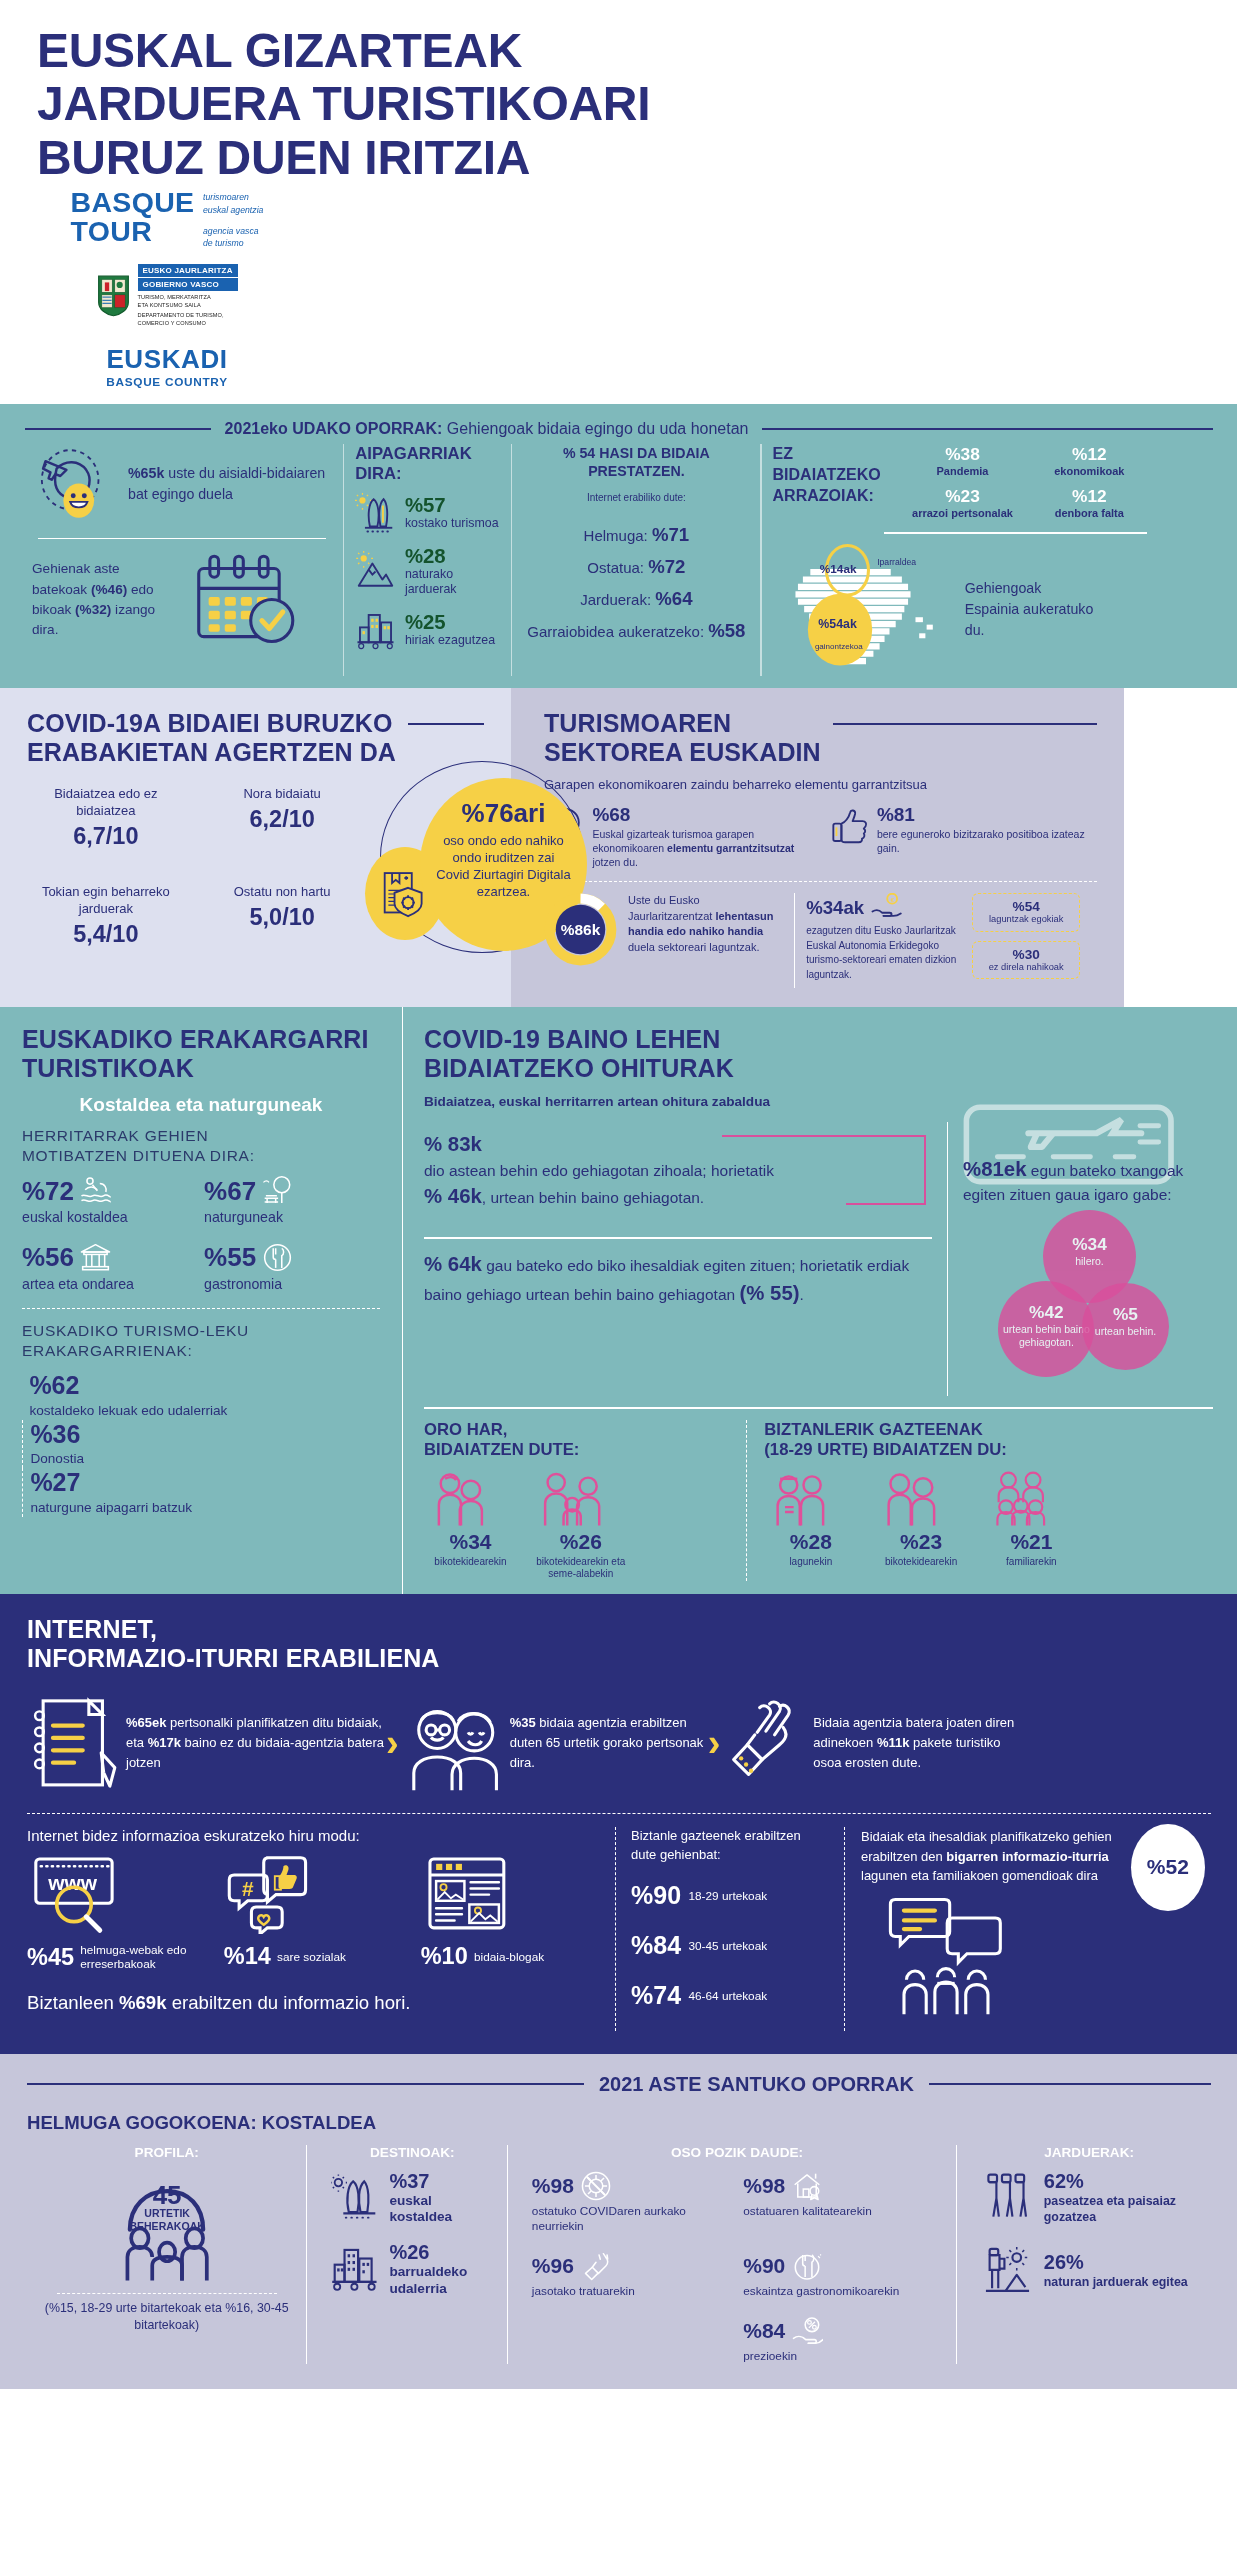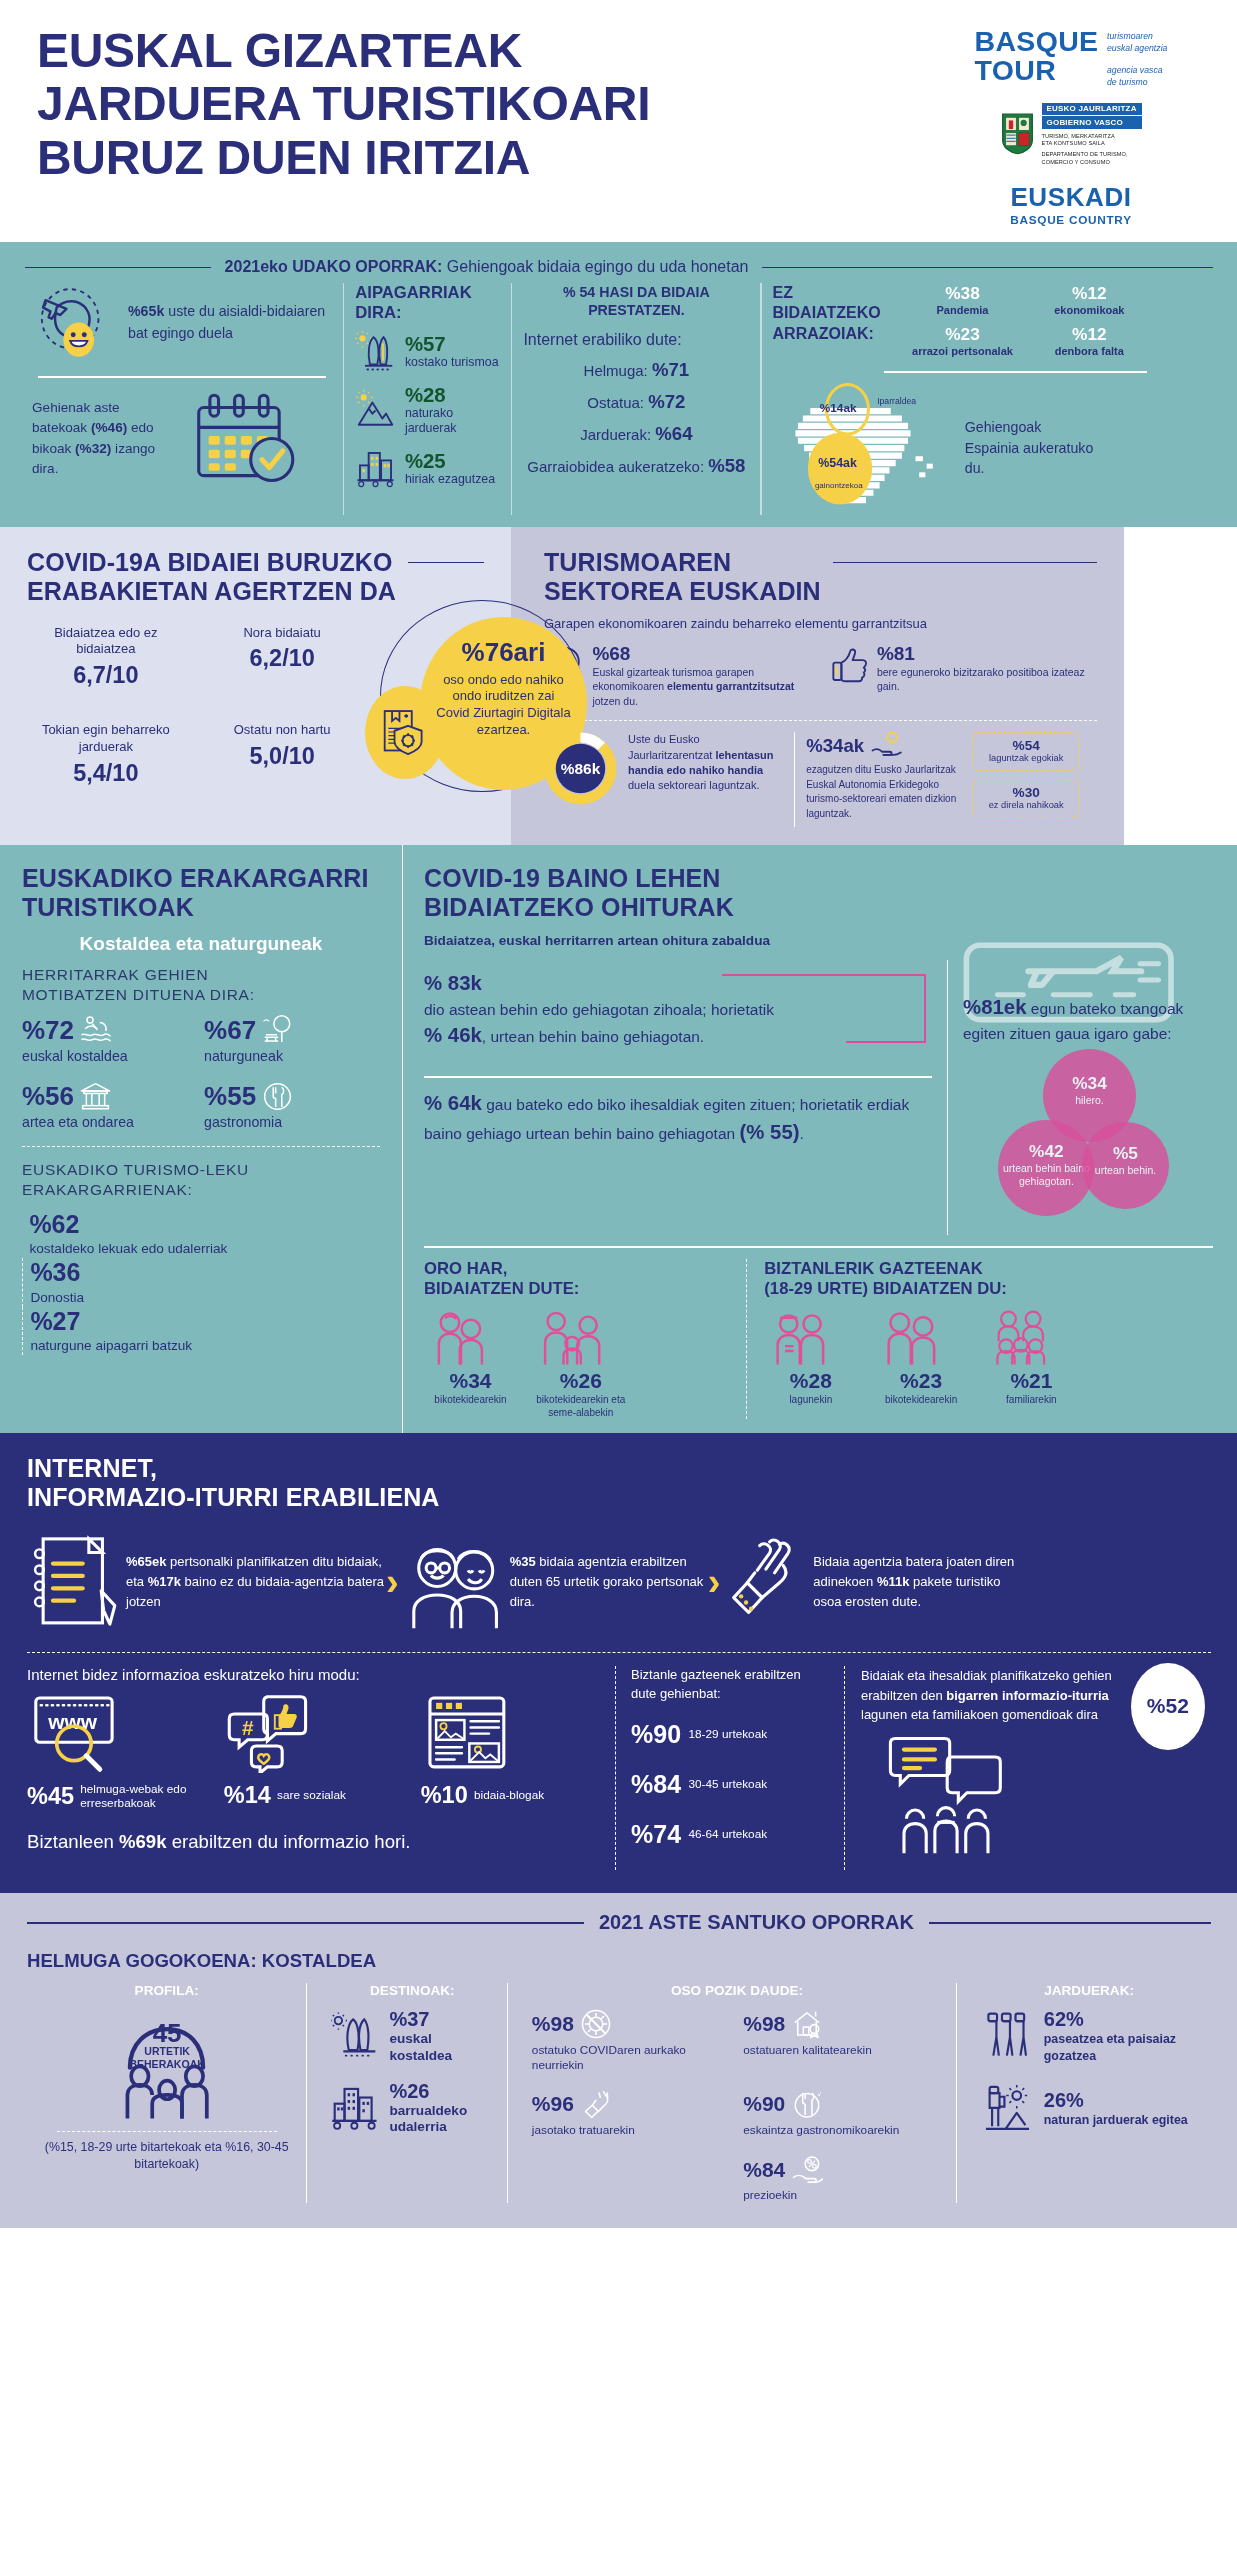--- a/index.html
+++ b/index.html
@@ -6,21 +6,21 @@
   html, body { background: #ffffff; }
   body {
     width: 1238px;
     font-family: "Liberation Sans", sans-serif;
     color: #2b2f7a;
     -webkit-font-smoothing: antialiased;
   }
   .page { width: 1238px; position: relative; }
 
   
-  .header { background:#fff; padding: 23.5px 37px 15px 37px; display:flex; justify-content:space-between; align-items:flex-start; }
+  .header { background:#fff; padding: 23.5px 37px 15px 37px; display:flex; justify-content:space-between; align-items:flex-start;flex-direction:column; }
   .header-title { font-size: 48px; line-height: 1.12; font-weight: 800; letter-spacing: -0.3px; color:#2b2f7a; text-transform: uppercase; }
   .header-title div { white-space: nowrap; }
   .logos { display:flex; flex-direction:column; align-items:center; gap: 10px; width: 260px; padding-top: 3.7px;}
   .logo-basque { display:flex; align-items:flex-start; gap:8.7px; }
   .logo-basque .bt { font-size: 28.5px; font-weight: 800; color:#1a62b0; line-height:1.0; letter-spacing:0.3px;}
   .logo-basque .bt span { display:block; }
   .logo-basque .sub { font-size:8.7px; font-style:italic; color:#1a62b0; line-height:1.45; padding-top:2.5px; }
   .logo-gov { display:flex; align-items:center; gap:6.2px; margin-top:3.7px;}
   .shield { width:35px; height:42px; }
   .gov-text { text-align:left; }
@@ -65,21 +65,21 @@
   .cal-text { font-size:13.6px; line-height:1.5; width: 142px;}
   .cal-text b { font-weight:800; }
 
   .subhead { font-size:16.7px; font-weight:800; text-transform:uppercase; margin-bottom: 8.7px;}
   .mini { display:flex; align-items:center; gap:8.7px; margin-bottom: 12.4px;}
   .mini .ic { width:41px; height:41px; flex:0 0 41px;}
   .mini .pv { font-size:20.4px; font-weight:800; color:#14532d; line-height:1.05;}
   .mini .pl { font-size:12.4px; line-height:1.2; color:#2b2f7a; }
 
   .c3 .prep { font-size:14.2px; font-weight:800; text-align:center; line-height:1.3; margin-bottom:11px;}
-  .c3 .use { font-size:16px; margin-bottom:10px;}
+  .c3 .use { font-size:10px; text-align:center; margin-bottom:21px;}
   .c3 .li { font-size:15px; text-align:center; margin: 10px 0; }
   .c3 .li b { font-size:18.6px; font-weight:800;}
 
   .reasons { display:flex; gap:8.7px; align-items:flex-start; }
   .reasons .lbl { font-size:16px; font-weight:800; line-height:1.3; width: 124px;}
   .rgrid { display:grid; grid-template-columns: 1fr 1fr; gap: 2.5px 12.4px; flex:1; text-align:center; }
   .rgrid .rv { font-size:17.3px; font-weight:800; color:#fff; }
   .rgrid .rl { font-size:11px; font-weight:700; line-height:1.2; margin-bottom:5px;}
   .map-wrap { display:flex; align-items:center; gap:6.2px; margin-top:8.7px;}
   .map-txt { font-size:14.2px; line-height:1.45; width:130px;}

